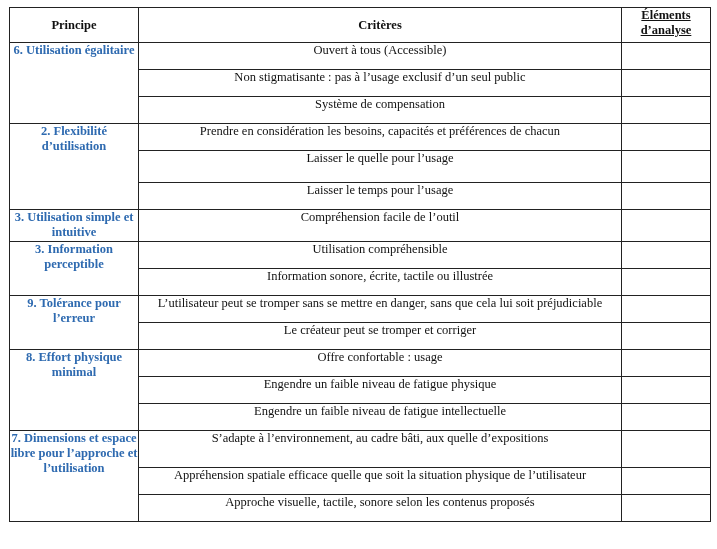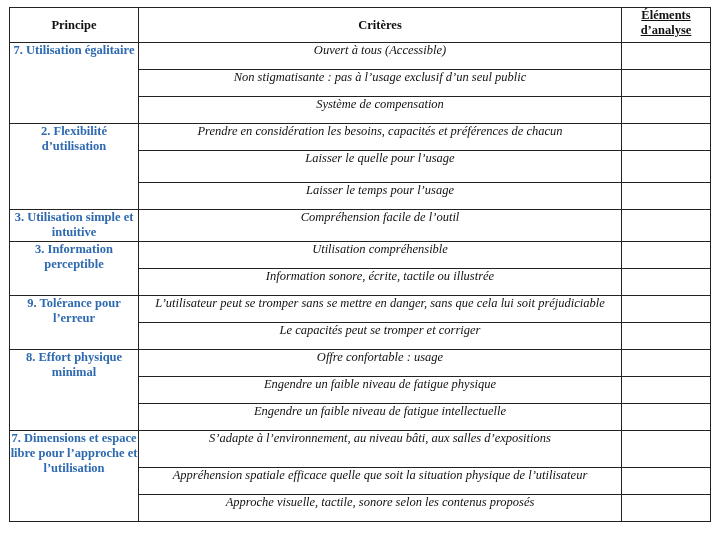--- a/index.html
+++ b/index.html
@@ -6,21 +6,21 @@
   body { width: 717px; height: 549px; position: relative; overflow: hidden;
          font-family: "Liberation Serif", "DejaVu Serif", serif; color: #111; }
   table.grid { position: absolute; left: 9px; top: 7px; border-collapse: collapse;
                width: 701px; table-layout: fixed; }
   table.grid td, table.grid th { border: 1.5px solid #222; padding: 0; vertical-align: top;
                text-align: center; font-size: 12.5px; line-height: 15px; }
   col.c1 { width: 129px; } col.c2 { width: 483px; } col.c3 { width: 89px; }
   th { font-weight: bold; height: 34px; vertical-align: middle !important; }
   th.h3 { vertical-align: top !important; padding-top: 1px; line-height: 14px; text-decoration: underline; }
   td.principle { color: #2e6ab0; font-weight: bold; padding-top: 2px; line-height: 15.5px; }
-  td.crit { padding-top: 2px; font-style: italic; }
+  td.crit { padding-top: 2px; }
   tr.r28 td.crit, tr.r28 td.empty { height: 26px; }
   tr.r30 td.crit, tr.r30 td.empty { height: 31px; }
   tr.r34 td.crit, tr.r34 td.empty { height: 36px; }
 </style>
 </head>
 <body>
 
 <table class="grid">
   <colgroup>
       <col class="c1">
@@ -28,21 +28,21 @@
       <col class="c3">
     </colgroup>
   <tbody>
       <tr>
     <th>Principe</th>
     <th>Critères</th>
     <th class="h3">Éléments d’analyse</th>
   </tr>
 
   <tr class="r28">
-    <td class="principle" rowspan="3">7. Utilisation égalitaire</td>
+    <td class="principle" rowspan="3">6. Utilisation égalitaire</td>
     <td class="crit">Ouvert à tous (Accessible)</td>
     <td class="empty"></td>
   </tr>
   <tr class="r28">
     <td class="crit">Non stigmatisante : pas à l’usage exclusif d’un seul public</td>
     <td class="empty"></td>
   </tr>
   <tr class="r28">
     <td class="crit">Système de compensation</td>
     <td class="empty"></td>
@@ -77,41 +77,41 @@
     <td class="crit">Information sonore, écrite, tactile ou illustrée</td>
     <td class="empty"></td>
   </tr>
 
   <tr class="r28">
     <td class="principle" rowspan="2">9. Tolérance pour l’erreur</td>
     <td class="crit">L’utilisateur peut se tromper sans se mettre en danger, sans que cela lui soit préjudiciable</td>
     <td class="empty"></td>
   </tr>
   <tr class="r28">
-    <td class="crit">Le capacités peut se tromper et corriger</td>
+    <td class="crit">Le créateur peut se tromper et corriger</td>
     <td class="empty"></td>
   </tr>
 
   <tr class="r28">
     <td class="principle" rowspan="3">8. Effort physique minimal</td>
     <td class="crit">Offre confortable : usage</td>
     <td class="empty"></td>
   </tr>
   <tr class="r28">
     <td class="crit">Engendre un faible niveau de fatigue physique</td>
     <td class="empty"></td>
   </tr>
   <tr class="r28">
     <td class="crit">Engendre un faible niveau de fatigue intellectuelle</td>
     <td class="empty"></td>
   </tr>
 
   <tr class="r34">
     <td class="principle" rowspan="3">7. Dimensions et espace libre pour l’approche et l’utilisation</td>
-    <td class="crit">S’adapte à l’environnement, au niveau bâti, aux salles d’expositions</td>
+    <td class="crit">S’adapte à l’environnement, au cadre bâti, aux quelle d’expositions</td>
     <td class="empty"></td>
   </tr>
   <tr class="r28">
     <td class="crit">Appréhension spatiale efficace quelle que soit la situation physique de l’utilisateur</td>
     <td class="empty"></td>
   </tr>
   <tr class="r28">
     <td class="crit">Approche visuelle, tactile, sonore selon les contenus proposés</td>
     <td class="empty"></td>
   </tr>

